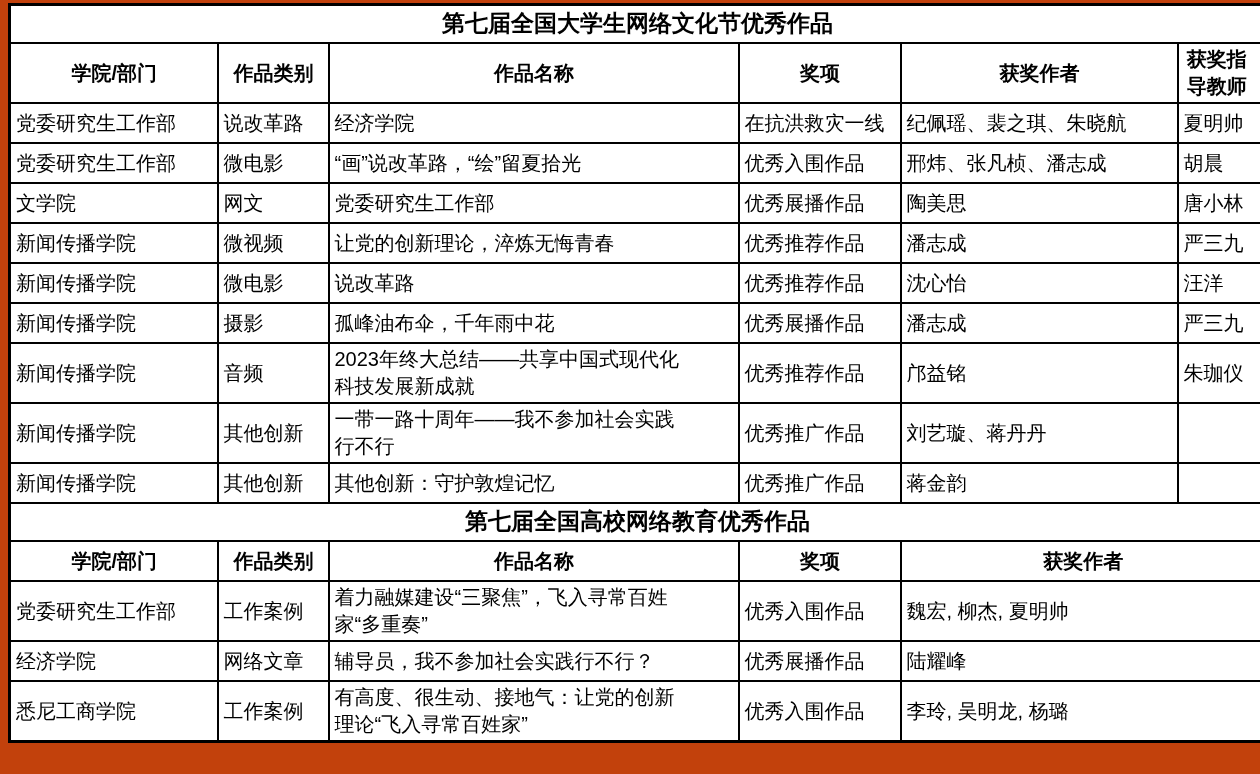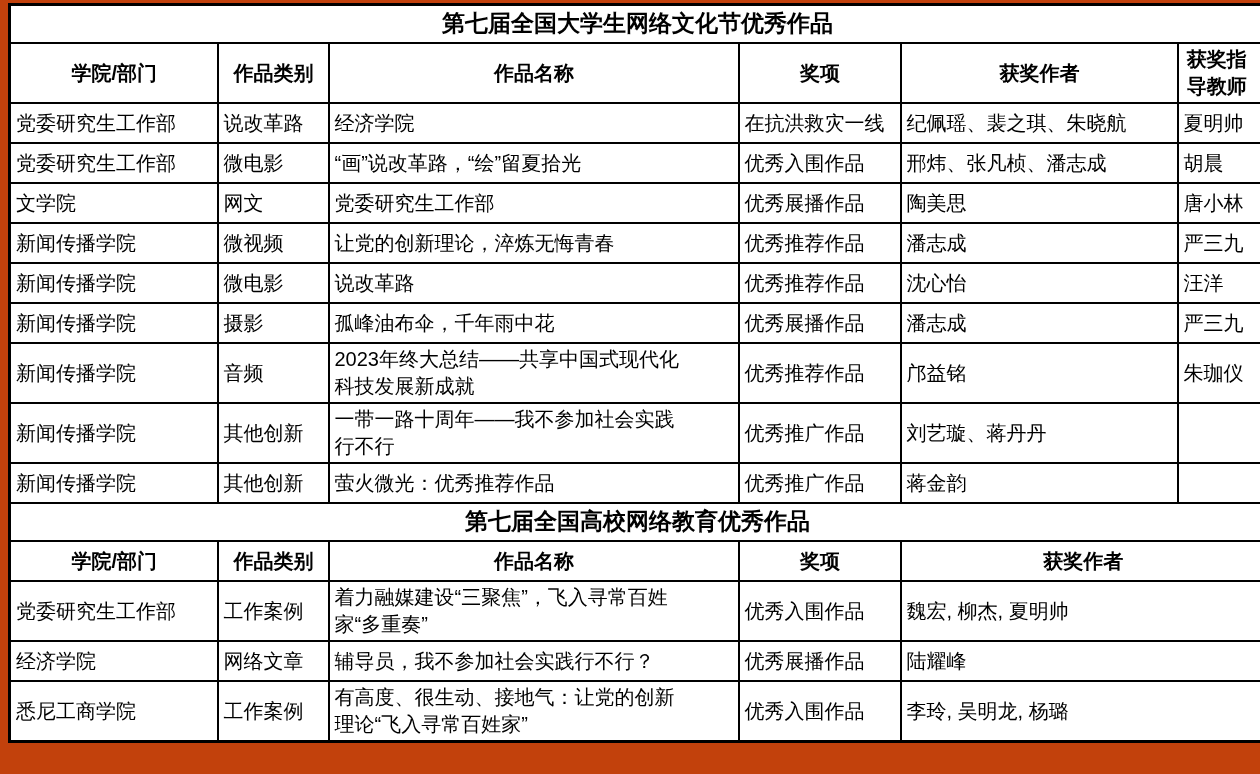--- a/index.html
+++ b/index.html
@@ -164,21 +164,21 @@
             <div class="wrap-name">一带一路十周年——我不参加社会实践行不行</div>
           </td>
           <td>优秀推广作品</td>
           <td>刘艺璇、蒋丹丹</td>
           <td></td>
         </tr>
         <tr class="data-row">
           <td>新闻传播学院</td>
           <td>其他创新</td>
           <td>
-            <div class="wrap-name">萤火微光：优秀推荐作品</div>
+            <div class="wrap-name">其他创新：守护敦煌记忆</div>
           </td>
           <td>优秀推广作品</td>
           <td>蒋金韵</td>
           <td></td>
         </tr>
         <tr class="section-title-row">
           <td colspan="6">第七届全国高校网络教育优秀作品</td>
         </tr>
         <tr class="header-row short">
           <th>学院/部门</th>

